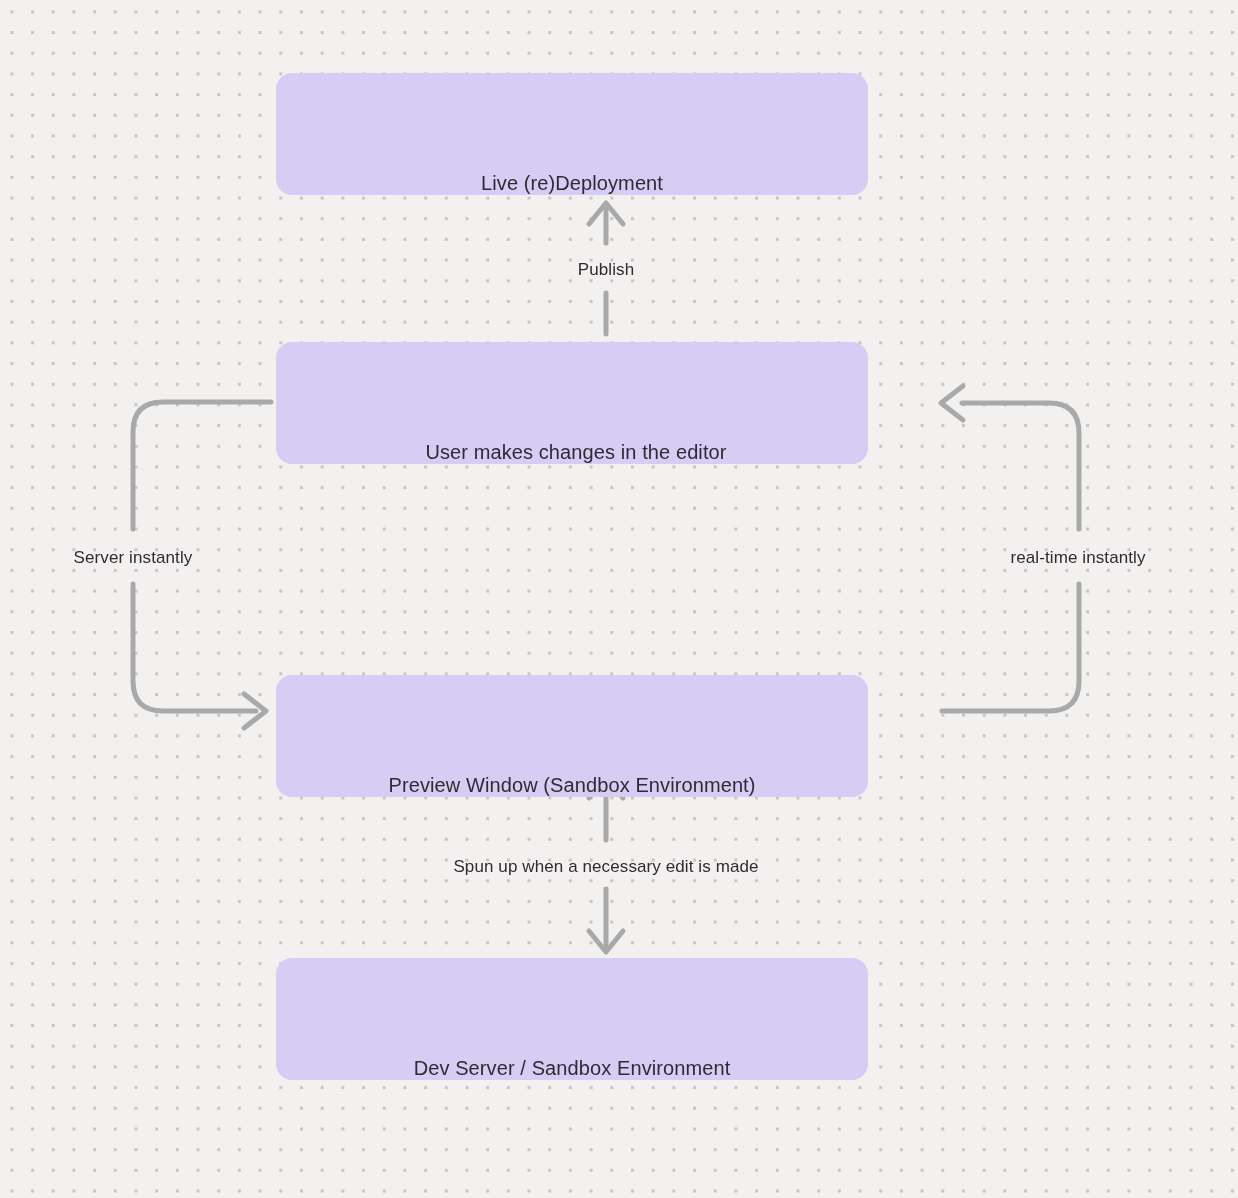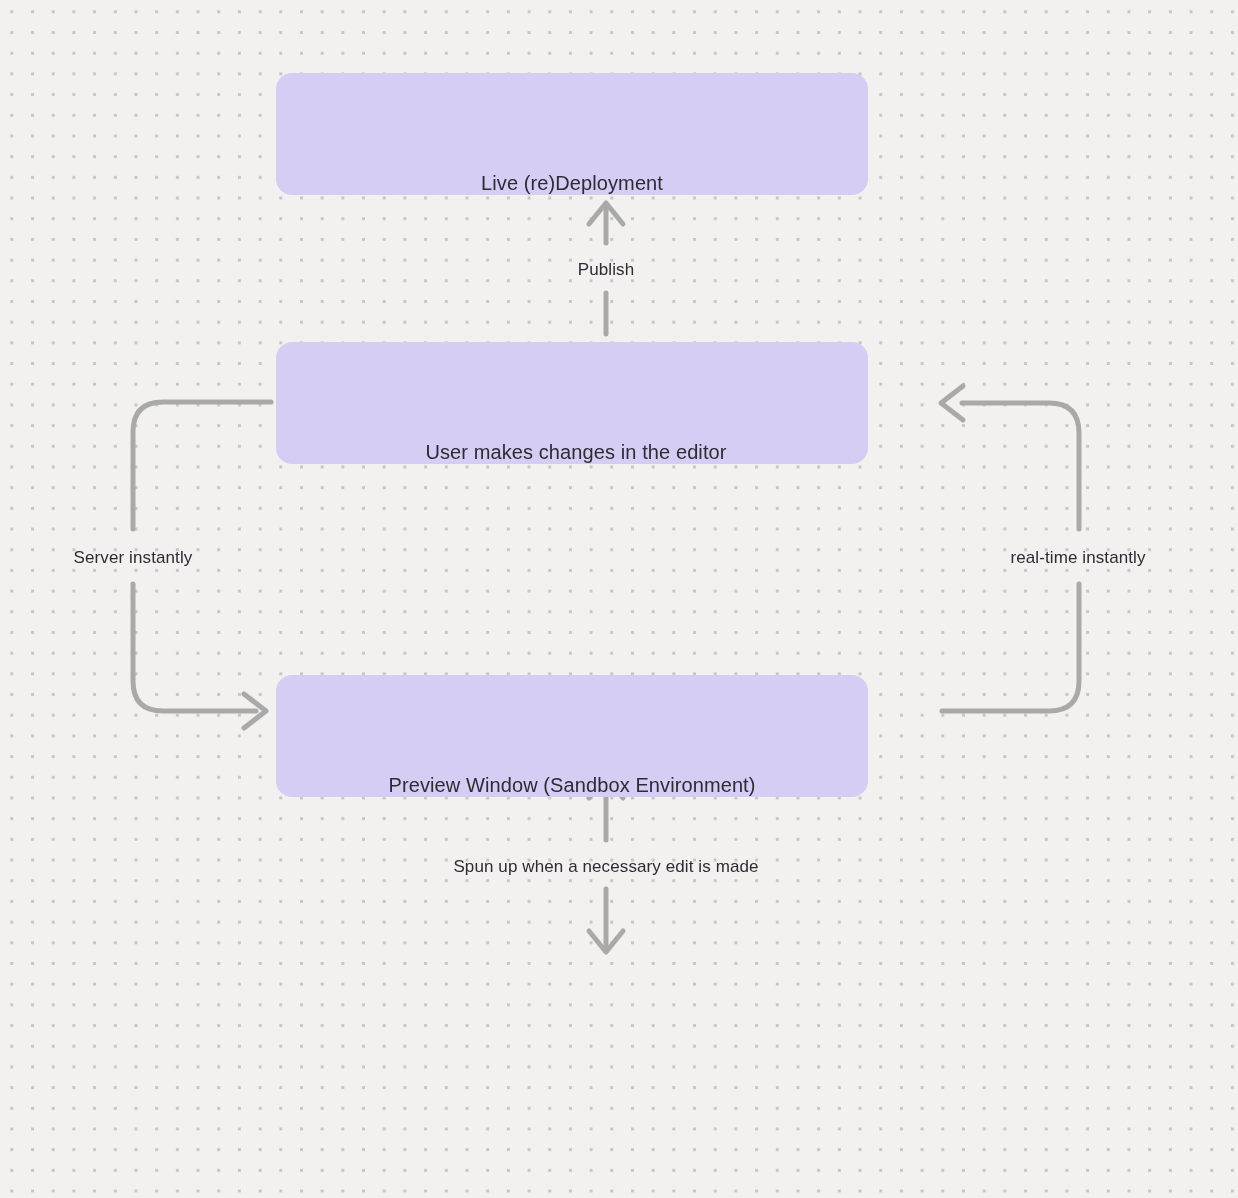--- a/index.html
+++ b/index.html
@@ -108,19 +108,22 @@
   </div>
 
   <div class="node node-2">
     <span class="node-label">User makes changes in the editor</span>
   </div>
 
   <div class="node node-3">
     <span class="node-label">Preview Window (Sandbox Environment)</span>
   </div>
 
+  <div class="node node-4">
+    <span class="node-label">Dev Server / Sandbox Environment</span>
+  </div>
 
   <div class="edge-label edge-label-publish">Publish</div>
   <div class="edge-label edge-label-updates">Server instantly</div>
   <div class="edge-label edge-label-feedback">real-time instantly</div>
   <div class="edge-label edge-label-spun-up">Spun up when a necessary edit is made</div>
 
 </div>
 
 </body></html>

